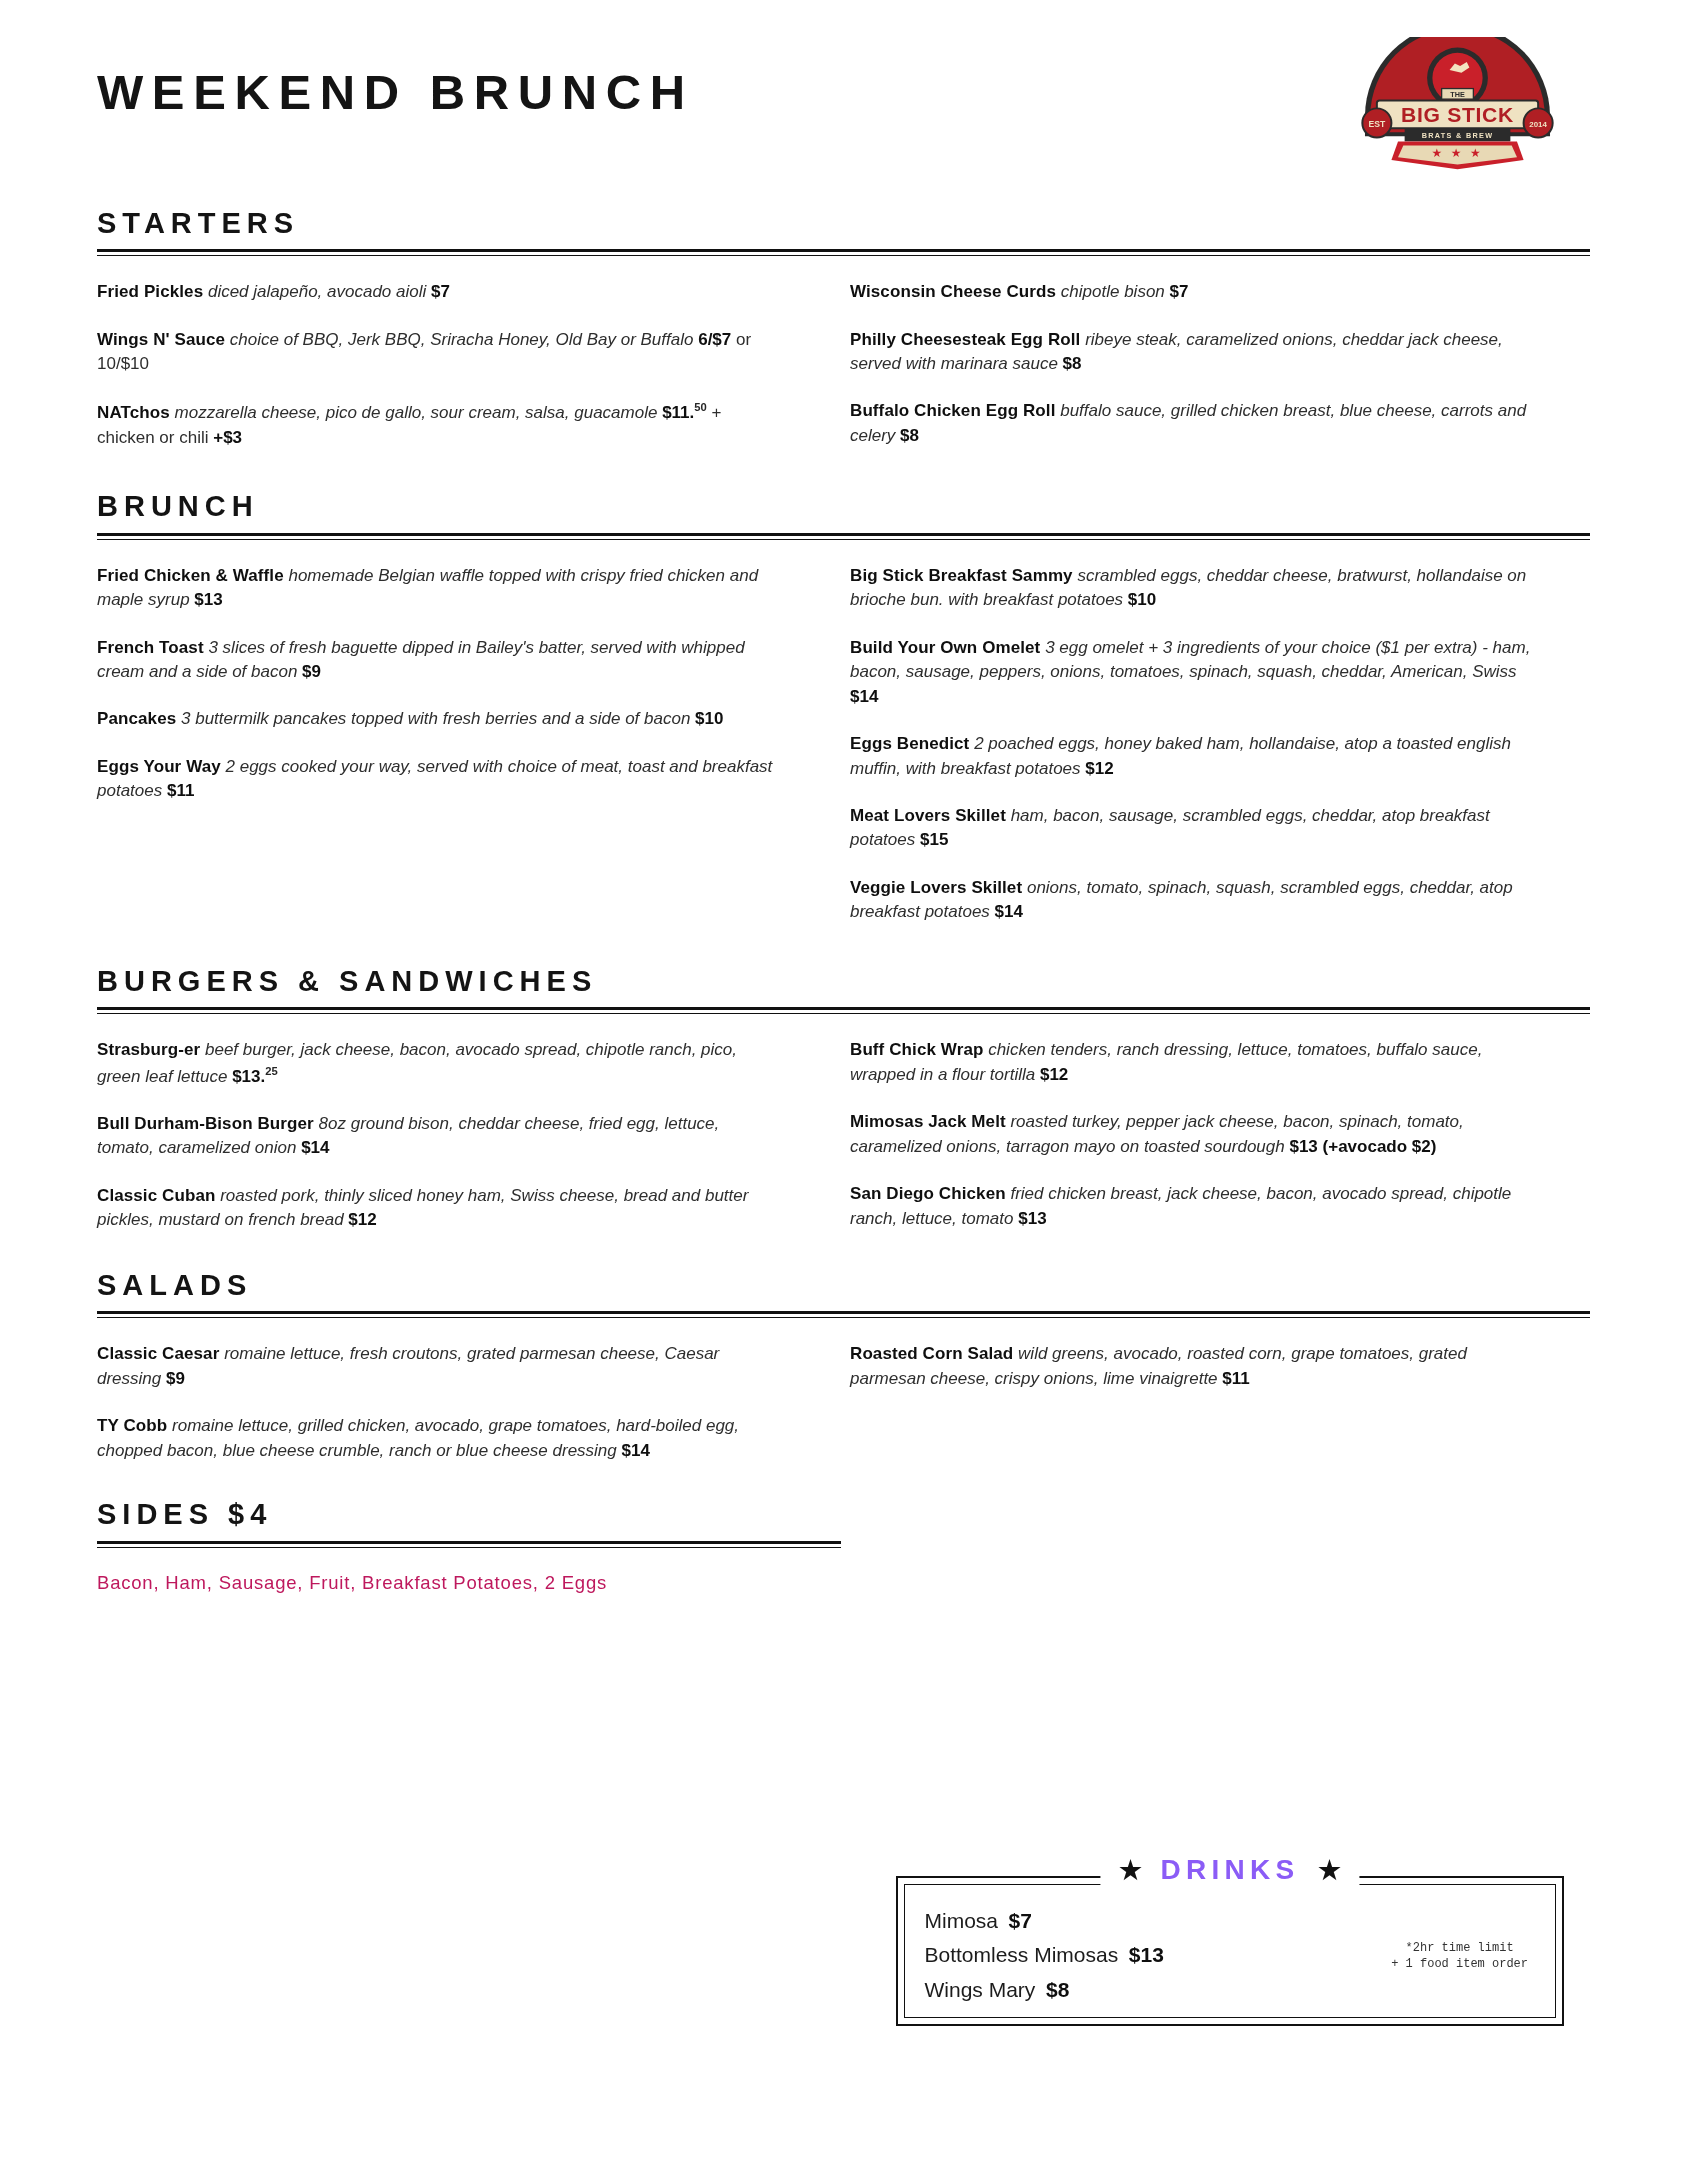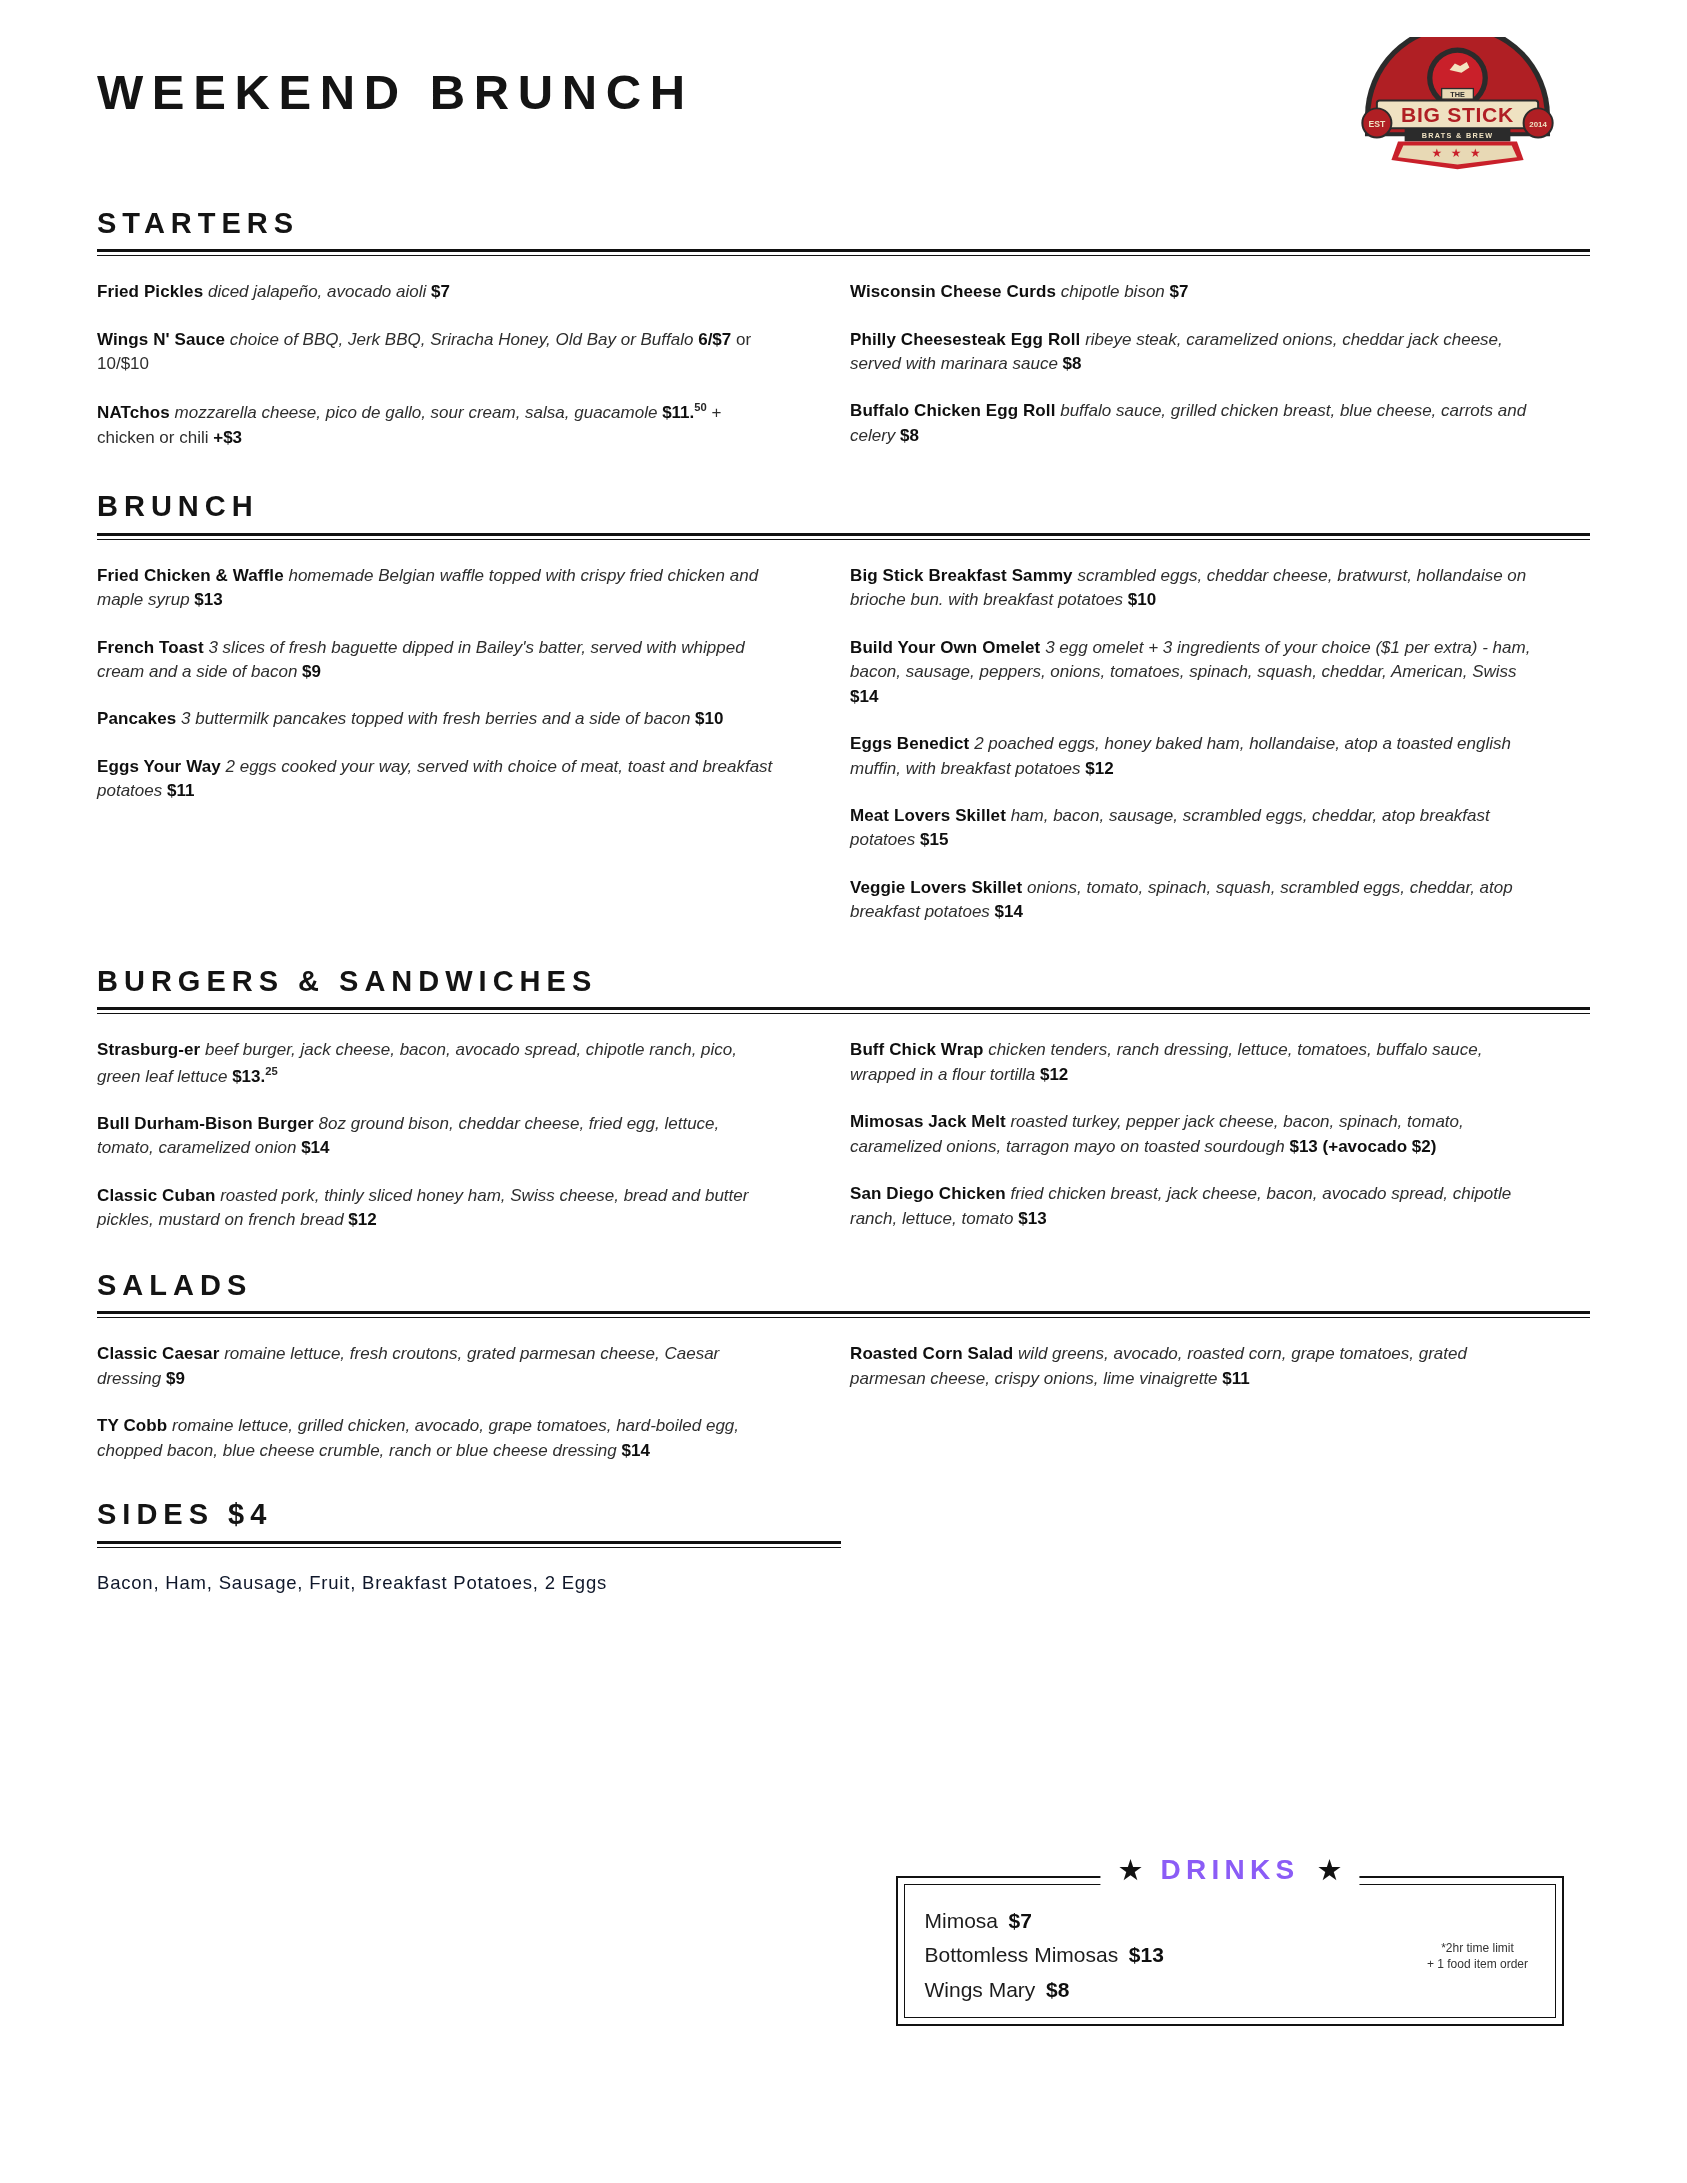--- a/index.html
+++ b/index.html
@@ -116,21 +116,21 @@
   
   .sec-starters { margin-top: 52px; }
   .sec-brunch { margin-top: 41px; }
   .sec-burgers { margin-top: 41px; }
   .sec-salads { margin-top: 37px; }
   .sec-sides { margin-top: 36px; }
 
   .sides-line {
     font-size: 18.5px;
     letter-spacing: 0.8px;
-    color: #0f172a;
+    color: #be185d;
     margin-top: 12px;
   }
 
   
   .drinks-wrap {
     position: absolute;
     left: 896px;
     top: 1876px;
     width: 668px;
   }
@@ -185,20 +185,21 @@
   .drink-price { font-weight: bold; color: #0f0f0f; }
   .drinks-note {
     position: absolute;
     right: 34px;
     bottom: 52px;
     text-align: center;
     font-size: 12px;
     line-height: 1.35;
     color: #333;
     z-index: 2;
+    font-family: Liberation Mono, monospace;
   }
 </style>
 </head>
 <body>
 
 <div class="page">
 
   <div class="header">
     <h1 class="main-title">WEEKEND BRUNCH</h1>
 

